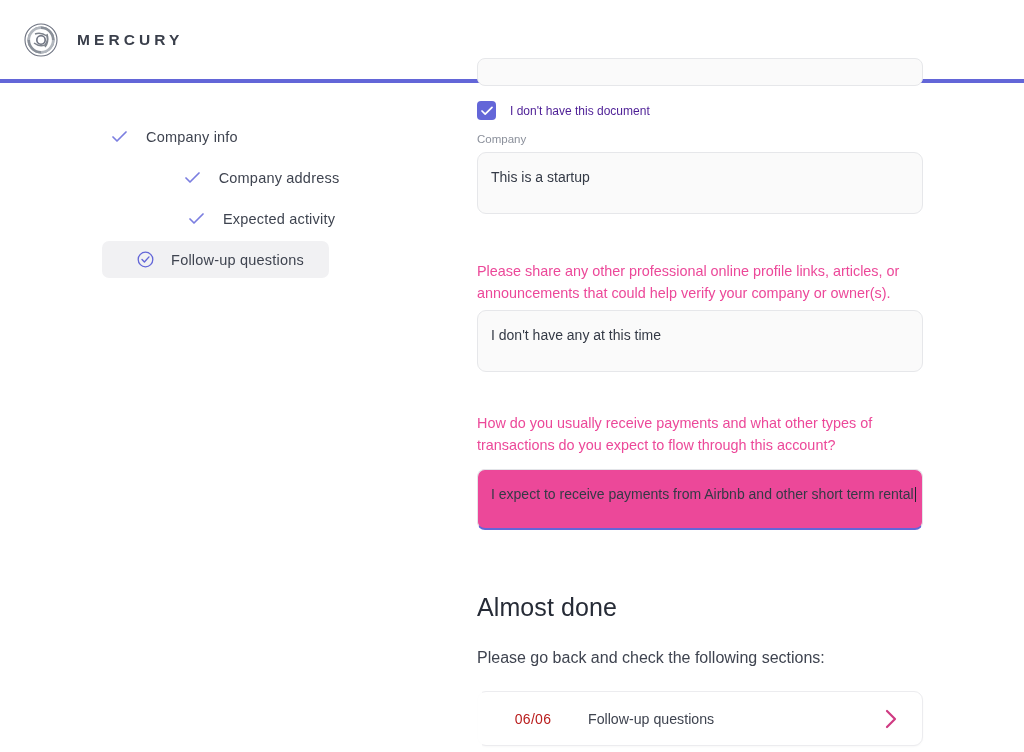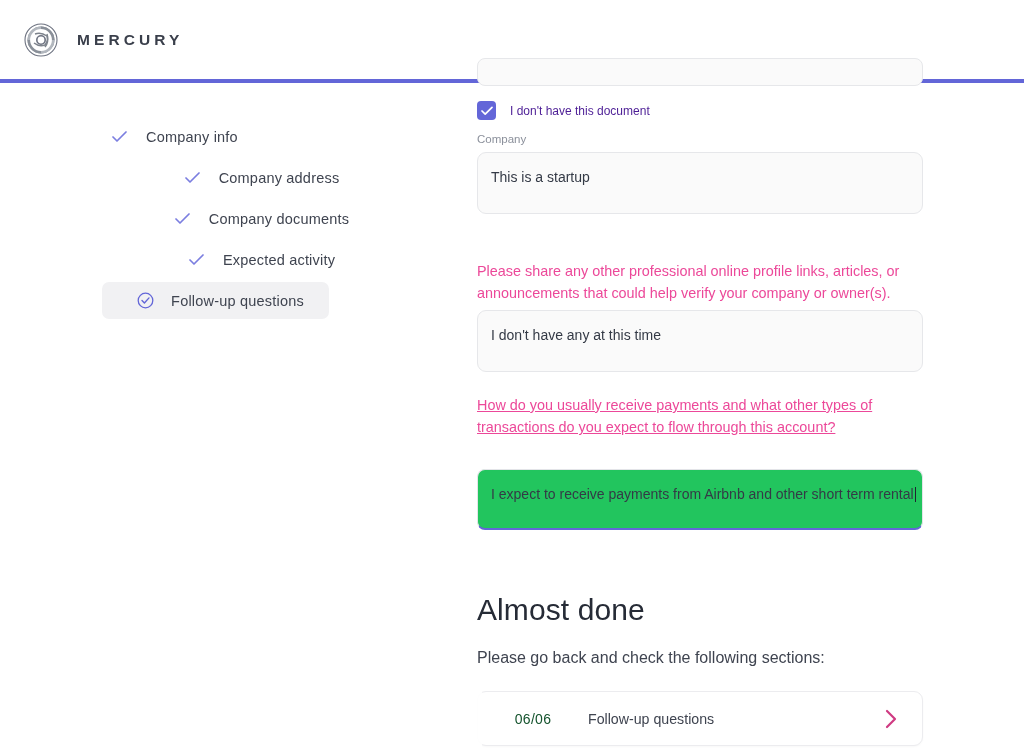--- a/index.html
+++ b/index.html
@@ -62,42 +62,42 @@
 
   .ta {
     position: absolute; left: 0; width: 446px;
     border: 1px solid #e6e7ea; border-radius: 9px; background: #fafafa;
     font-size: 14px; color: #343a46; padding: 14px 6px 0 13px;
     line-height: 1.45;
   }
   .ta-reason { top: 152px; height: 62px; }
   .ta-profile { top: 310px; height: 62px; }
   .ta-focus {
-    top: 469px; height: 61px; background: #22c55e;
+    top: 469px; height: 61px; background: #ec4899;
     border: 1px solid #e3e4e8; border-bottom: 2px solid #6366d8; border-radius: 8px;
   }
   .caret { display: inline-block; width: 1px; height: 15px; background: #1f2430;
            vertical-align: -3px; margin-left: 1px; }
 
   .q {
     position: absolute; left: 0; width: 440px;
     font-size: 14.4px; color: #ec4899; line-height: 1.55;
   }
   .q-profile { top: 260px; }
-  .q-payments { top: 394px; text-decoration: underline; }
-
-  .almost { position: absolute; top: 593px; left: 0; font-size: 30px; color: #262b36; letter-spacing: .1px; }
+  .q-payments { top: 412px; }
+
+  .almost { position: absolute; top: 593px; left: 0; font-size: 25px; color: #262b36; letter-spacing: .1px; }
   .almost-sub { position: absolute; top: 649px; left: 0; font-size: 16px; color: #3f4450; }
   .section-card {
     position: absolute; top: 691px; left: 0; width: 446px; height: 55px;
     background: #ffffff; border: 1px solid #ececef; border-radius: 9px;
     display: flex; align-items: center;
     box-shadow: 0 1px 2px rgba(0,0,0,.03);
   }
-  .sc-num { width: 110px; text-align: center; font-size: 14px; color: #14532d; letter-spacing: .3px; }
+  .sc-num { width: 110px; text-align: center; font-size: 14px; color: #b91c1c; letter-spacing: .3px; }
   .sc-name { flex: 1; font-size: 14.2px; color: #3f4450; }
   .sc-chev { width: 62px; display: flex; align-items: center; justify-content: center; }
 
   
   .player {
     position: absolute; left: -8px; bottom: -8px; width: 490px; height: 88px;
     background: rgba(255,255,255,.80);
     border-radius: 12px;
     backdrop-filter: blur(4px);
   }
@@ -156,28 +156,20 @@
             </svg>
         </span>
         <span class="step-label">Company address</span>
       </div>
       <div class="step">
         <span class="step-icon">
           <svg width="15" height="12" viewBox="0 0 15 12">
               <path d="M1 6 L5 10 L14 1" fill="none" stroke="#7b7ee0" stroke-width="1.7" stroke-linecap="round" stroke-linejoin="round"></path>
             </svg>
         </span>
-        <span class="step-label">Company documents</span>
-      </div>
-      <div class="step">
-        <span class="step-icon">
-          <svg width="15" height="12" viewBox="0 0 15 12">
-              <path d="M1 6 L5 10 L14 1" fill="none" stroke="#7b7ee0" stroke-width="1.7" stroke-linecap="round" stroke-linejoin="round"></path>
-            </svg>
-        </span>
         <span class="step-label">Expected activity</span>
       </div>
       <div class="step active">
         <span class="step-icon">
           <svg width="17" height="17" viewBox="0 0 17 17">
             <circle cx="8.5" cy="8.5" r="7.3" fill="none" stroke="#6366d8" stroke-width="1.3"></circle>
             <path d="M5 8.6 L7.4 11 L12 5.9" fill="none" stroke="#6366d8" stroke-width="1.4" stroke-linecap="round" stroke-linejoin="round"></path>
           </svg>
         </span>
         <span class="step-label">Follow-up questions</span>

